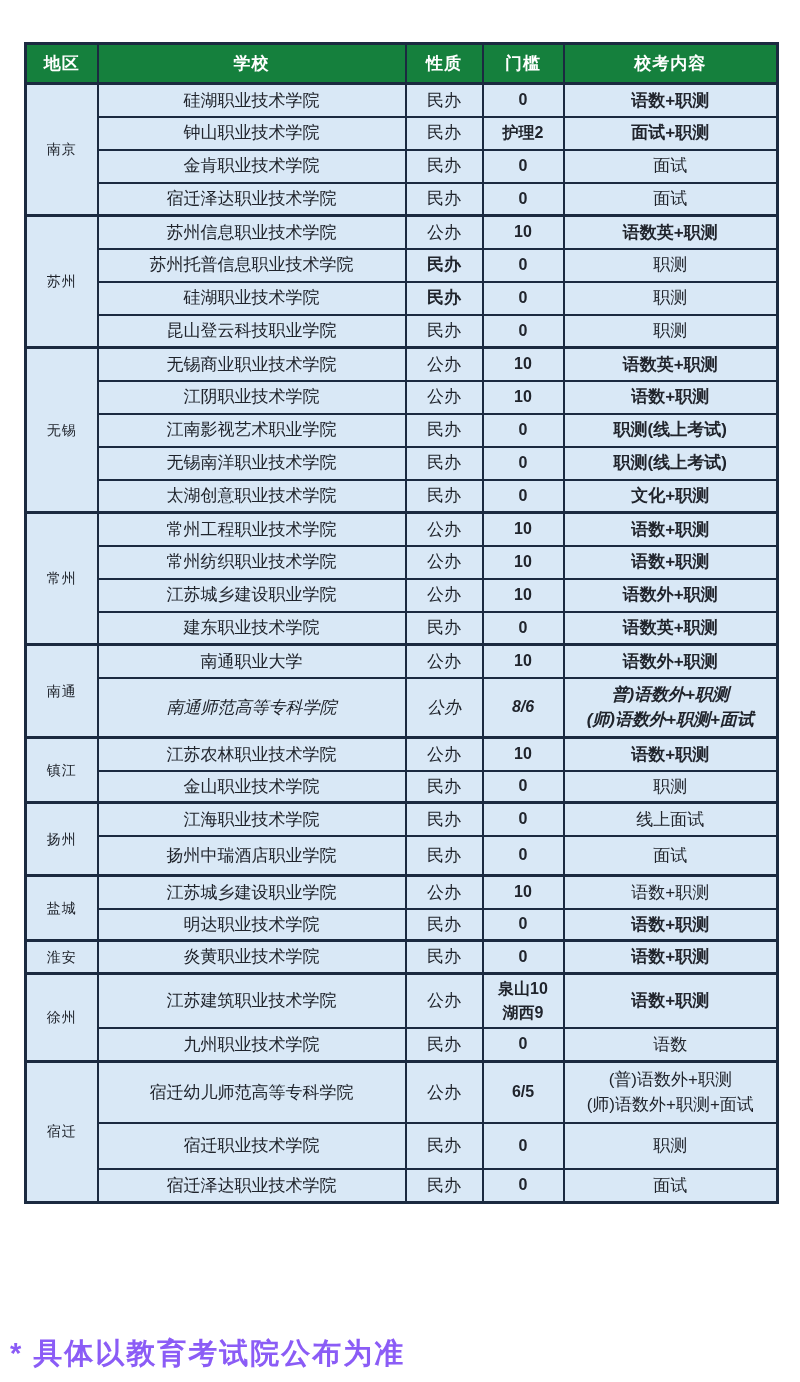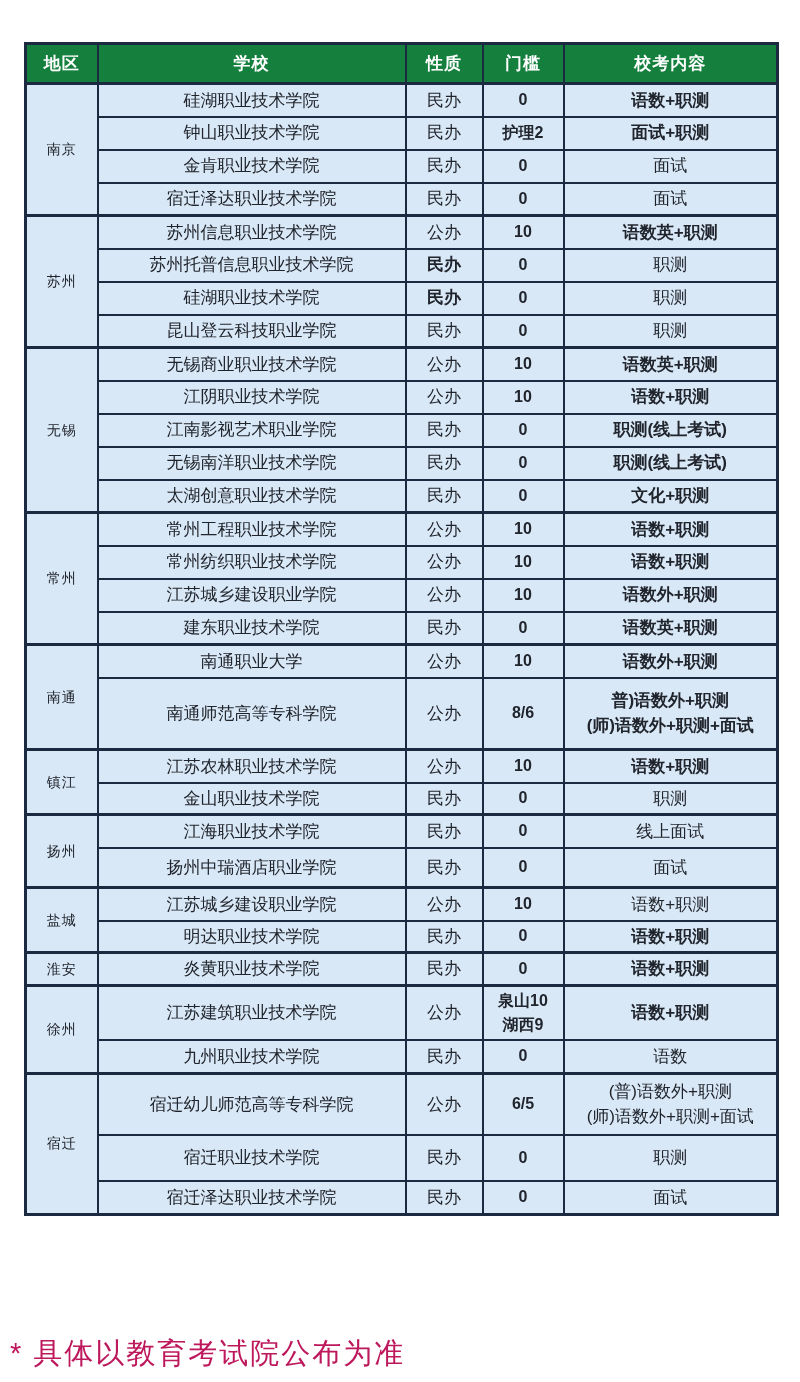--- a/index.html
+++ b/index.html
@@ -42,22 +42,22 @@
   .school-table td.region-cell { font-size:14px; letter-spacing:1px; }
   .school-table td.threshold-cell { font-size:16px; }
   .school-table td .cell-line { line-height:1.5; }
   .bold { font-weight:700; }
 
   .footer-note {
     position:absolute;
     left:10px;
     top:1292px;
     font-size:29px;
-    font-weight:400;
-    color:#be185d;
+    font-weight:700;
+    color:#8b5cf6;
     letter-spacing:2px;
     white-space:nowrap;
   }
 </style>
 </head>
 <body>
 
 <div class="page">
   <table class="school-table">
     <colgroup>
@@ -327,21 +327,21 @@
           <td class="nature-cell">
             <div class="cell-line">公办</div>
           </td>
           <td class="threshold-cell bold">
             <div class="cell-line">10</div>
           </td>
           <td class="exam-cell bold">
             <div class="cell-line">语数外+职测</div>
           </td>
         </tr>
-        <tr style="height: 72px;">
+        <tr style="height: 60px; font-style: italic;">
           <td class="school-cell">
             <div class="cell-line">南通师范高等专科学院</div>
           </td>
           <td class="nature-cell">
             <div class="cell-line">公办</div>
           </td>
           <td class="threshold-cell bold">
             <div class="cell-line">8/6</div>
           </td>
           <td class="exam-cell bold">

